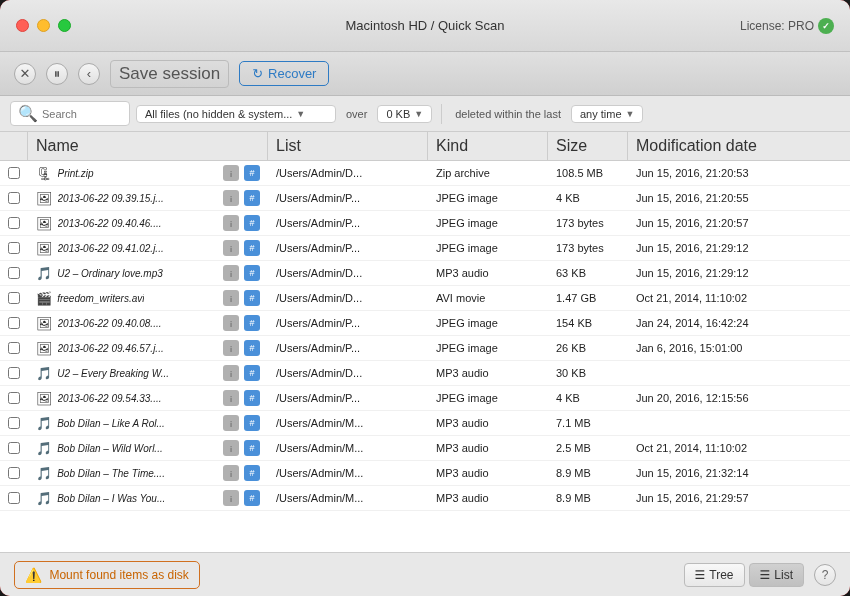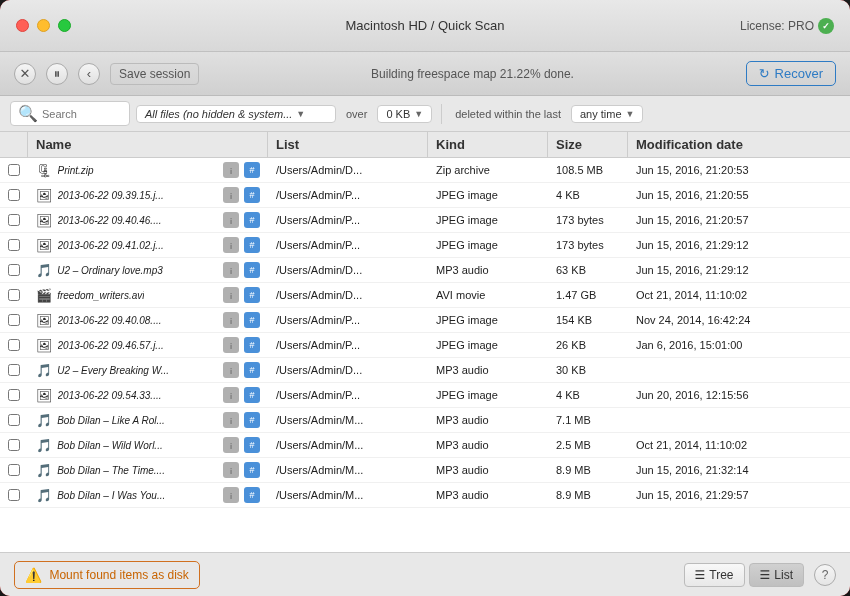--- a/index.html
+++ b/index.html
@@ -90,21 +90,21 @@
       border: 1px solid #aaa;
       background: linear-gradient(to bottom, #f5f5f5, #e0e0e0);
       display: flex;
       align-items: center;
       justify-content: center;
       cursor: pointer;
       font-size: 13px;
       color: #555;
     }
     .save-session-btn {
-      font-size: 12px;
+      font-size: 17px;
       color: #555;
       cursor: pointer;
       padding: 3px 8px;
       border: 1px solid #bbb;
       border-radius: 4px;
       background: transparent;
     }
     .building-text {
       flex: 1;
       text-align: center;
@@ -160,21 +160,21 @@
       align-items: center;
       background: white;
       border: 1px solid #ccc;
       border-radius: 4px;
       padding: 2px 8px;
       font-size: 11px;
       color: #333;
       cursor: pointer;
       gap: 4px;
     }
-    .filter-dropdown.wide { min-width: 200px; font-style: italic; }
+    .filter-dropdown.wide { min-width: 200px; }
     .over-label {
       font-size: 11px;
       color: #555;
       padding: 0 4px;
     }
     .chevron { font-size: 9px; color: #666; }
     .separator-v {
       width: 1px;
       height: 20px;
       background: #ccc;
@@ -188,23 +188,23 @@
     }
     .table-header {
       display: grid;
       grid-template-columns: 28px 240px 160px 120px 80px 1fr;
       background: #e8e8e8;
       border-bottom: 1px solid #ccc;
       padding: 0;
     }
     .table-header-cell {
       padding: 5px 8px;
-      font-size: 13px;
+      font-size: 16px;
       color: #333;
-      font-weight: 700;
+      font-weight: 400;
       border-right: 1px solid #ccc;
     }
     .table-header-cell:last-child { border-right: none; }
     .table-body {
       overflow-y: auto;
       height: calc(100% - 28px);
     }
     .table-row {
       display: grid;
       grid-template-columns: 28px 240px 160px 120px 80px 1fr;
@@ -335,21 +335,20 @@
       <span>License: PRO</span>
       <span class="pro-icon">✓</span>
     </div>
   </div>
 
   <div class="toolbar">
     <div class="toolbar-btn">✕</div>
     <div class="toolbar-btn">⏸</div>
     <div class="toolbar-btn">‹</div>
     <button class="save-session-btn">Save session</button>
-    <span class="building-text">Building freespace map 21.22% done.</span>
     <button class="recover-btn">
       <span class="recover-icon">↻</span>
       <span>Recover</span>
     </button>
   </div>
 
   <div class="filter-bar">
     <div class="search-box">
       <span>🔍</span>
       <input type="text" placeholder="Search" style="">
@@ -491,21 +490,21 @@
         <div class="file-icon-cell">
           <span class="file-icon">🖼</span>
           <span class="file-name">2013-06-22 09.40.08....</span>
           <span class="small-icon" style="margin-left:auto;font-size:8px;background:#b0b0b0;color:#555;">ℹ</span>
           <span class="small-icon blue" style="font-size:9px;">#</span>
         </div>
       </div>
       <div class="table-cell">/Users/Admin/P...</div>
       <div class="table-cell">JPEG image</div>
       <div class="table-cell">154 KB</div>
-      <div class="table-cell">Nov 24, 2014, 16:42:24</div>
+      <div class="table-cell">Jan 24, 2014, 16:42:24</div>
     </div>
         <div class="table-row">
       <div class="table-cell checkbox">
         <input type="checkbox" style="">
       </div>
       <div class="table-cell">
         <div class="file-icon-cell">
           <span class="file-icon">🖼</span>
           <span class="file-name">2013-06-22 09.46.57.j...</span>
           <span class="small-icon" style="margin-left:auto;font-size:8px;background:#b0b0b0;color:#555;">ℹ</span>

